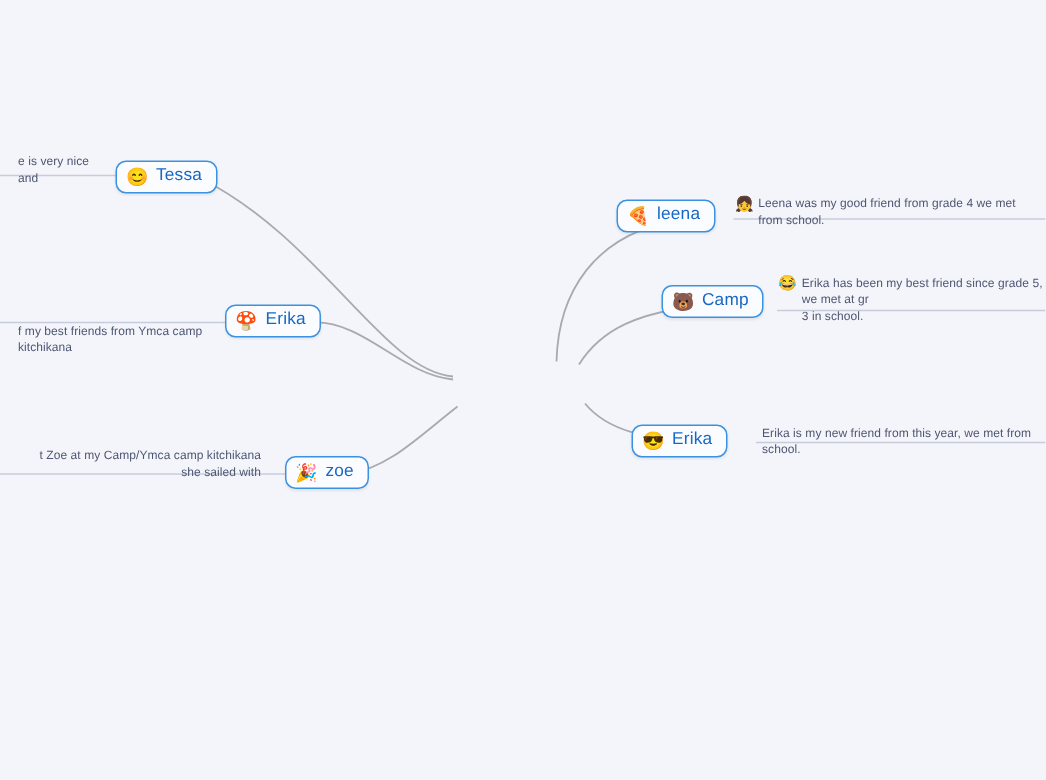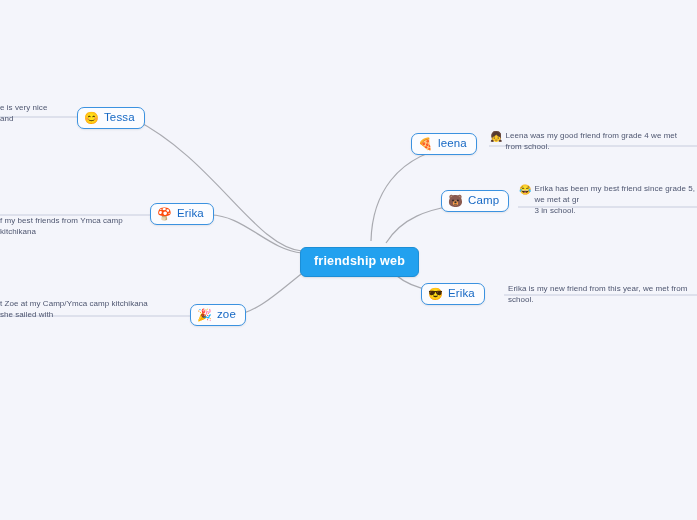--- a/index.html
+++ b/index.html
@@ -88,20 +88,21 @@
     font-size: 10px;
     line-height: 1.1;
     flex: 0 0 auto;
   }
   .note .note-text {
     white-space: pre-line;
   }
   
   .note.clip-left {
     text-align: left;
+    margin-left: 12px;
   }
 </style>
 </head>
 <body style="background: rgb(244, 245, 251);">
 
 <div id="canvas">
 
   <svg id="edges" viewBox="0 0 697 520" xmlns="http://www.w3.org/2000/svg">
     <g fill="none" stroke="#a9aab0" stroke-width="1.2">
       <path d="M 302 251 C 255 247, 215 160, 134 119"></path>
@@ -114,23 +115,20 @@
     <g stroke="#c7ccdd" stroke-width="1">
       <line x1="0" y1="117" x2="78" y2="117"></line>
       <line x1="0" y1="215" x2="151" y2="215"></line>
       <line x1="0" y1="316" x2="191" y2="316"></line>
       <line x1="489" y1="146" x2="697" y2="146"></line>
       <line x1="518" y1="207" x2="697" y2="207"></line>
       <line x1="504" y1="295" x2="697" y2="295"></line>
     </g>
   </svg>
 
-  <div class="root-node" style="left:300px; top:247px;">
-    <span>friendship web</span>
-  </div>
 
   <div class="node" style="left:77px; top:107px;">
     <span class="emoji">😊</span>
     <span class="label">Tessa</span>
   </div>
 
   <div class="node" style="left:150px; top:203px;">
     <span class="emoji">🍄</span>
     <span class="label">Erika</span>
   </div>
@@ -156,21 +154,21 @@
   </div>
 
   <div class="note clip-left" style="left:0px; top:103px; width:50px;">
     <span class="note-text">e is very nice and</span>
   </div>
 
   <div class="note clip-left" style="left:0px; top:216px; width:128px;">
     <span class="note-text">f my best friends from Ymca camp kitchikana</span>
   </div>
 
-  <div class="note clip-left" style="left:0px; top:299px; width:162px;">
+  <div class="note clip-left" style="left:0px; top:299px; width:162px;text-align:right;">
     <span class="note-text">t Zoe at my Camp/Ymca camp kitchikana she sailed with</span>
   </div>
 
   <div class="note" style="left:490px; top:131px; width:200px;">
     <span class="note-emoji">👧</span>
     <span class="note-text">Leena was my good friend from grade 4 we met from school.</span>
   </div>
 
   <div class="note" style="left:519px; top:184px; width:185px;">
     <span class="note-emoji">😂</span>

